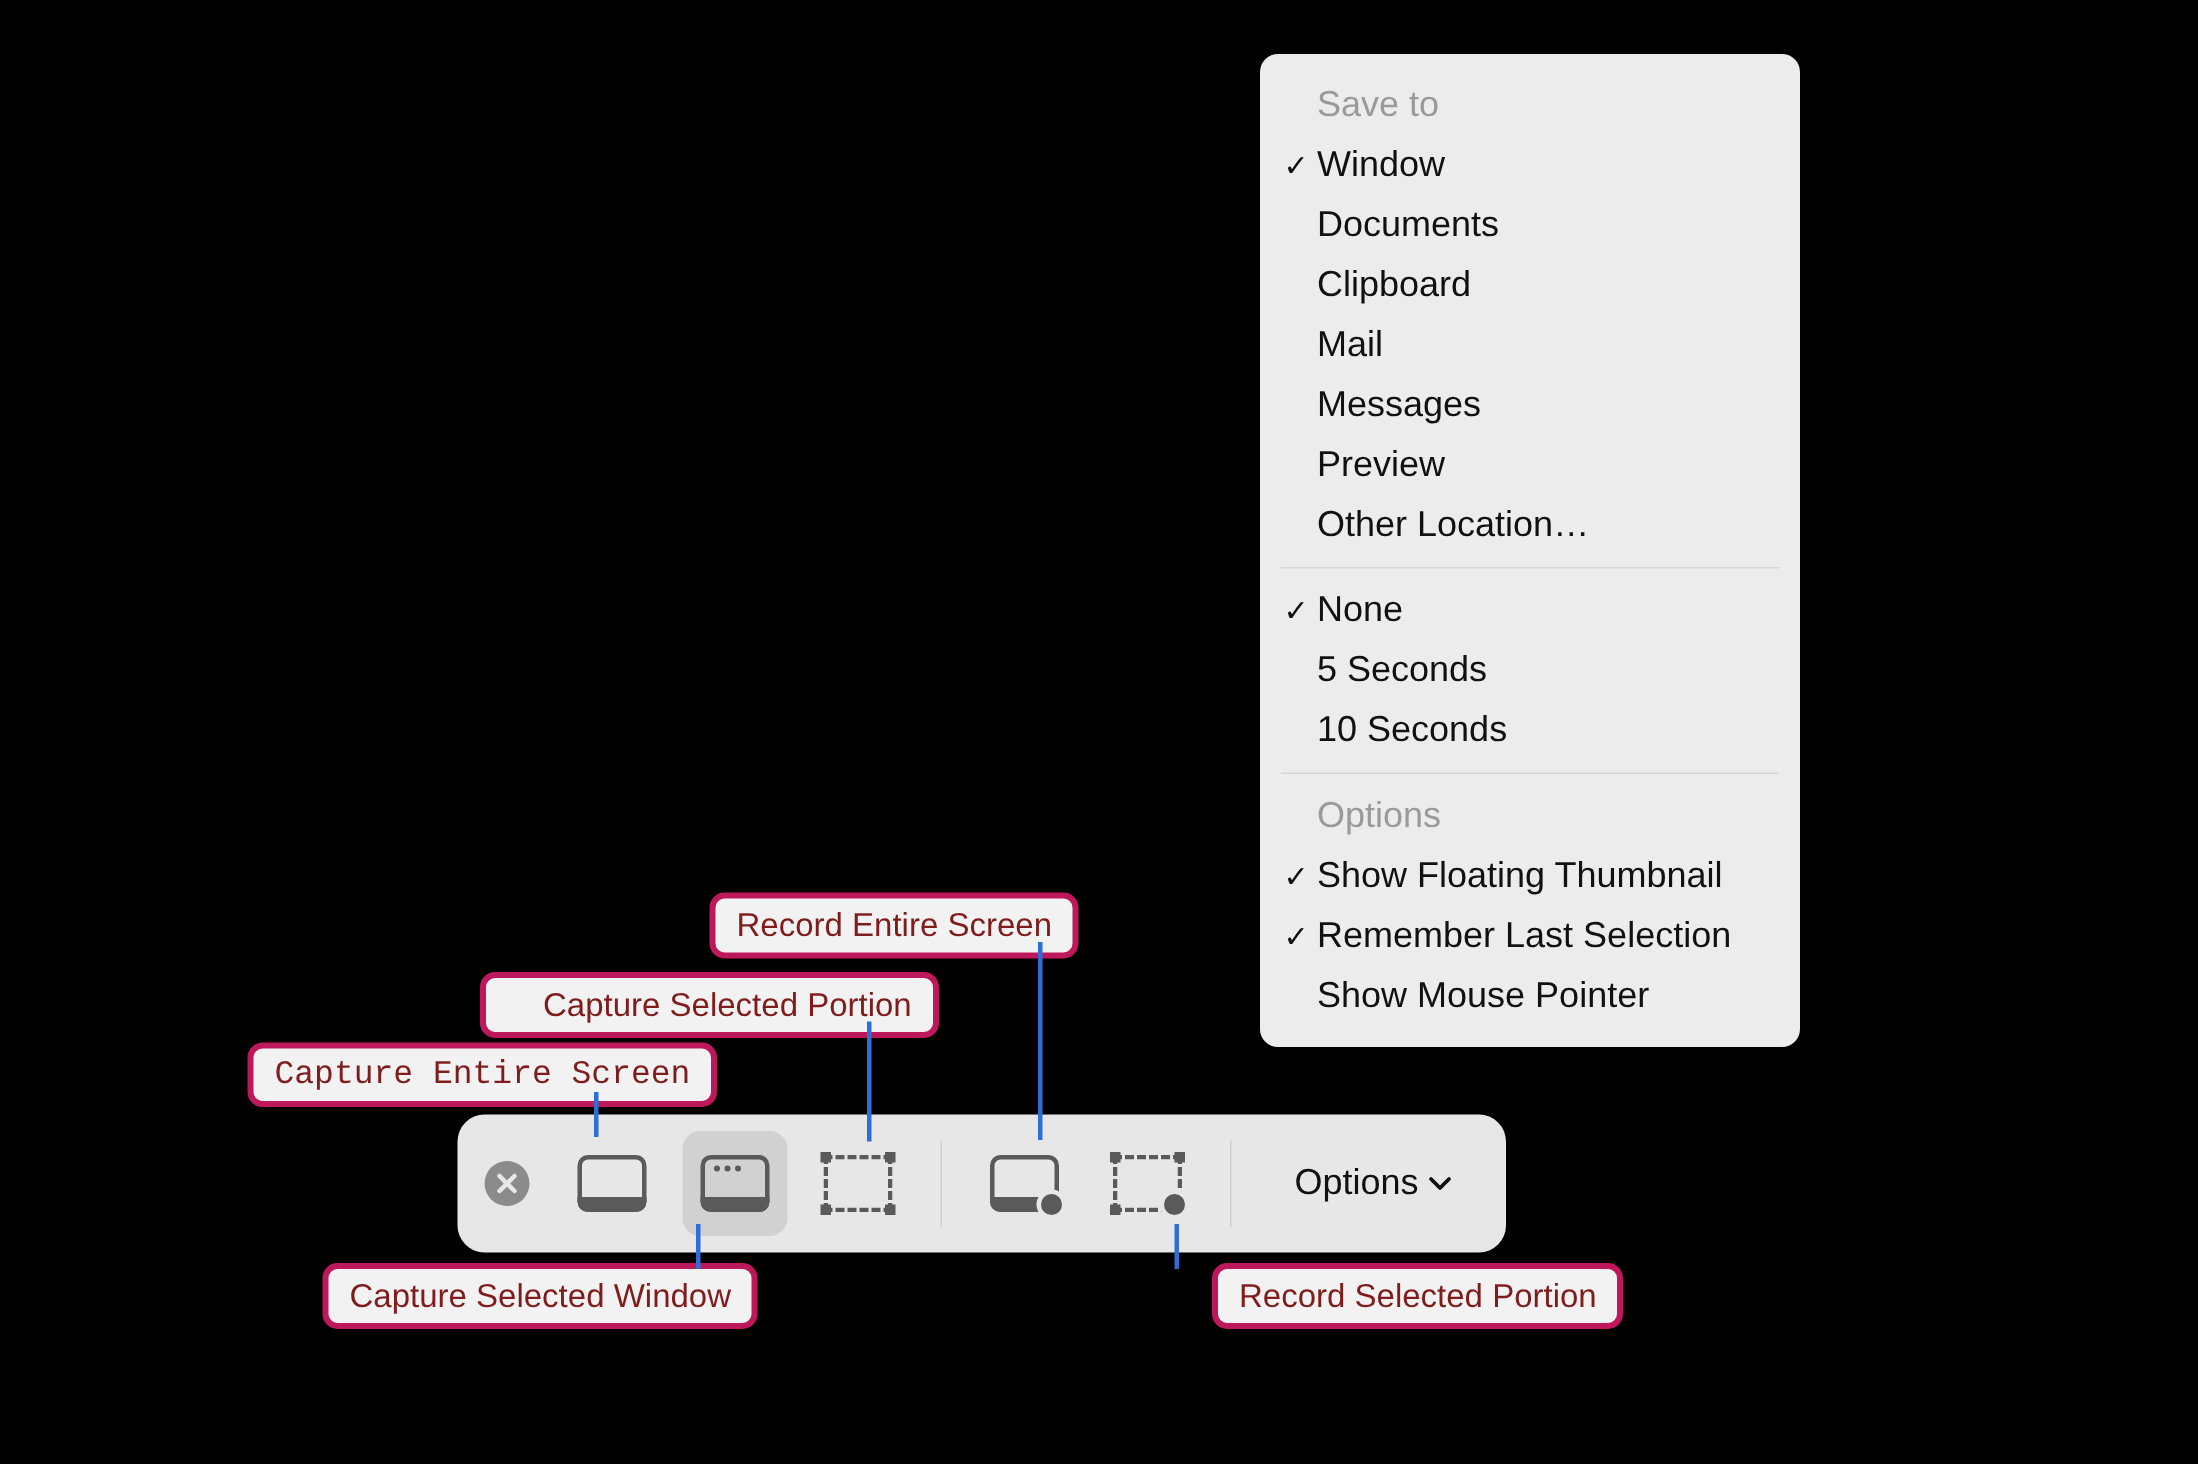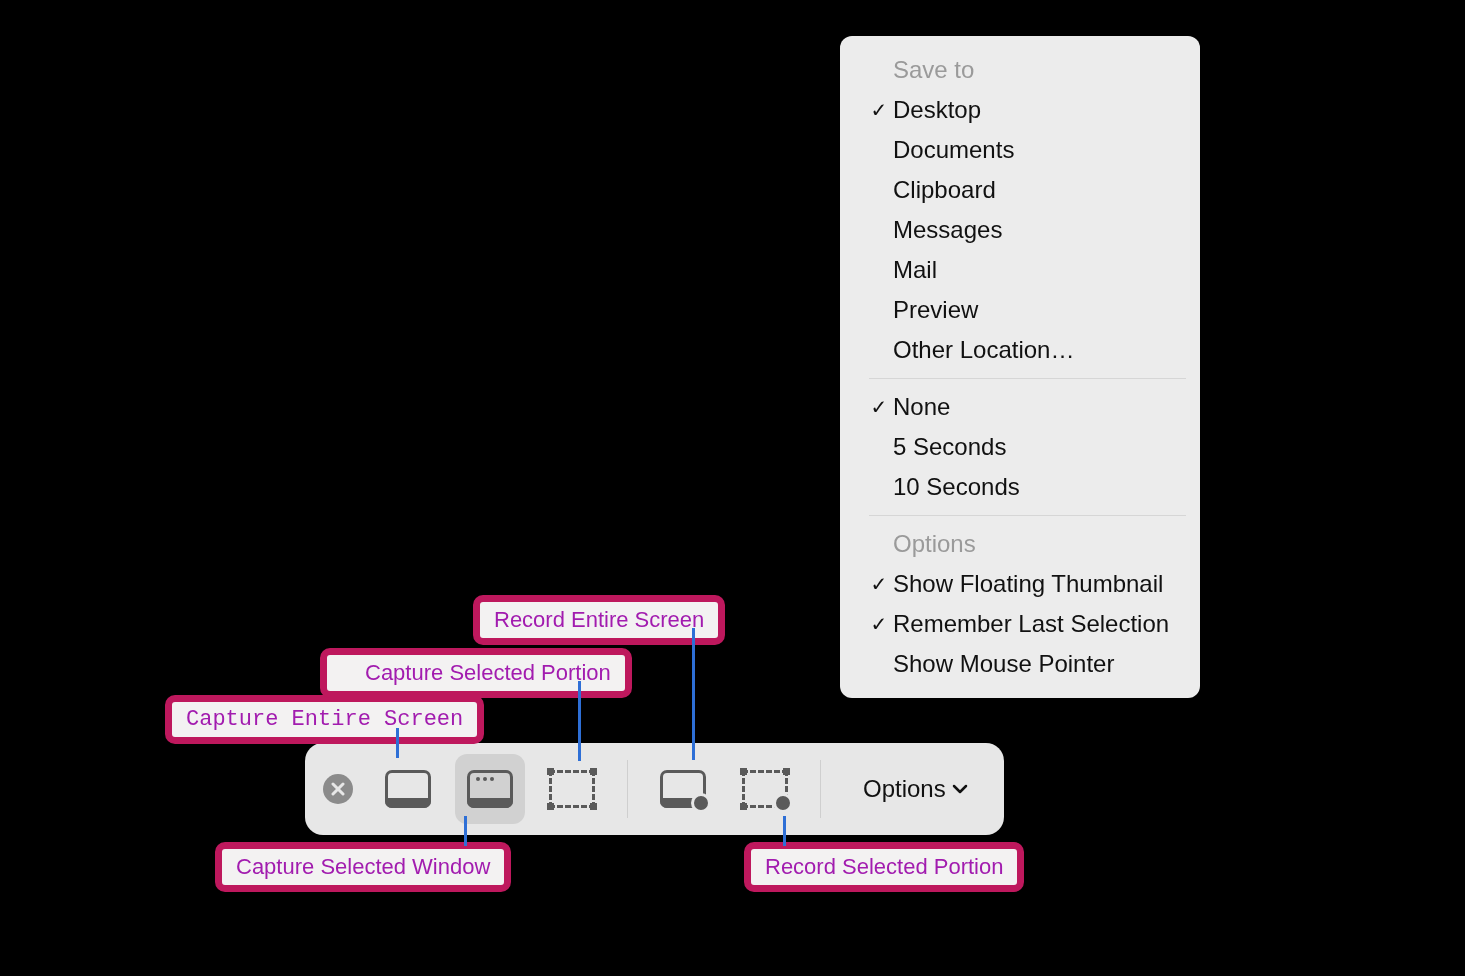--- a/index.html
+++ b/index.html
@@ -14,21 +14,21 @@
 
   
   .menu {
     position: absolute;
     top: 36px;
     left: 840px;
     width: 360px;
     background: #ececec;
     border-radius: 12px;
     box-shadow: 0 20px 50px rgba(0,0,0,.35);
-    padding: 14px 0 14px 15px;
+    padding: 14px 0 14px 0;
   }
   .menu-section-title {
     color: #9a9a9a;
     font-size: 24px;
     padding: 6px 28px 6px 38px;
   }
   .menu-item {
     display: flex;
     align-items: center;
     font-size: 24px;
@@ -150,58 +150,58 @@
     align-items: center;
     font-size: 24px;
     color: #111;
     gap: 6px;
   }
 
   
   .callout {
     position: absolute;
     background: #f3f2f2;
-    border: 7px solid #be185d;
+    border: 4px solid #be185d;
     border-radius: 10px;
     padding: 5px 14px;
     font-size: 22px;
-    color: #a21caf;
+    color: #7f1d1d;
     white-space: nowrap;
   }
   .leader {
     position: absolute;
     width: 3px;
     background: #2e6fd6;
   }
 </style>
 </head>
 <body>
 
 <div class="menu">
 
   <div class="menu-section-title">Save to</div>
   <div class="menu-item">
       <span class="check">✓</span>
-      <span>Desktop</span>
+      <span>Window</span>
     </div>
   <div class="menu-item">
       <span class="check hidden">✓</span>
       <span>Documents</span>
     </div>
   <div class="menu-item">
       <span class="check hidden">✓</span>
       <span>Clipboard</span>
     </div>
   <div class="menu-item">
       <span class="check hidden">✓</span>
+      <span>Mail</span>
+    </div>
+  <div class="menu-item">
+      <span class="check hidden">✓</span>
       <span>Messages</span>
-    </div>
-  <div class="menu-item">
-      <span class="check hidden">✓</span>
-      <span>Mail</span>
     </div>
   <div class="menu-item">
       <span class="check hidden">✓</span>
       <span>Preview</span>
     </div>
   <div class="menu-item">
       <span class="check hidden">✓</span>
       <span>Other Location…</span>
     </div>
 
@@ -301,14 +301,14 @@
 
 <div class="callout" style="top:842px; left:203px;margin-left:12px;">Capture Selected Window</div>
 <div class="leader" style="top:816px; left:464px; height:30px;"></div>
 
 <div class="callout" style="top:648px; left:320px;padding-left:38px;">Capture Selected Portion</div>
 <div class="leader" style="top:681px; left:578px; height:80px;"></div>
 
 <div class="callout" style="top:595px; left:473px;">Record Entire Screen</div>
 <div class="leader" style="top:628px; left:692px; height:132px;"></div>
 
-<div class="callout" style="top:842px; left:744px;">Record Selected Portion</div>
+<div class="callout" style="top:842px; left:808px;">Record Selected Portion</div>
 <div class="leader" style="top:816px; left:783px; height:30px;"></div>
 
 </body></html>

